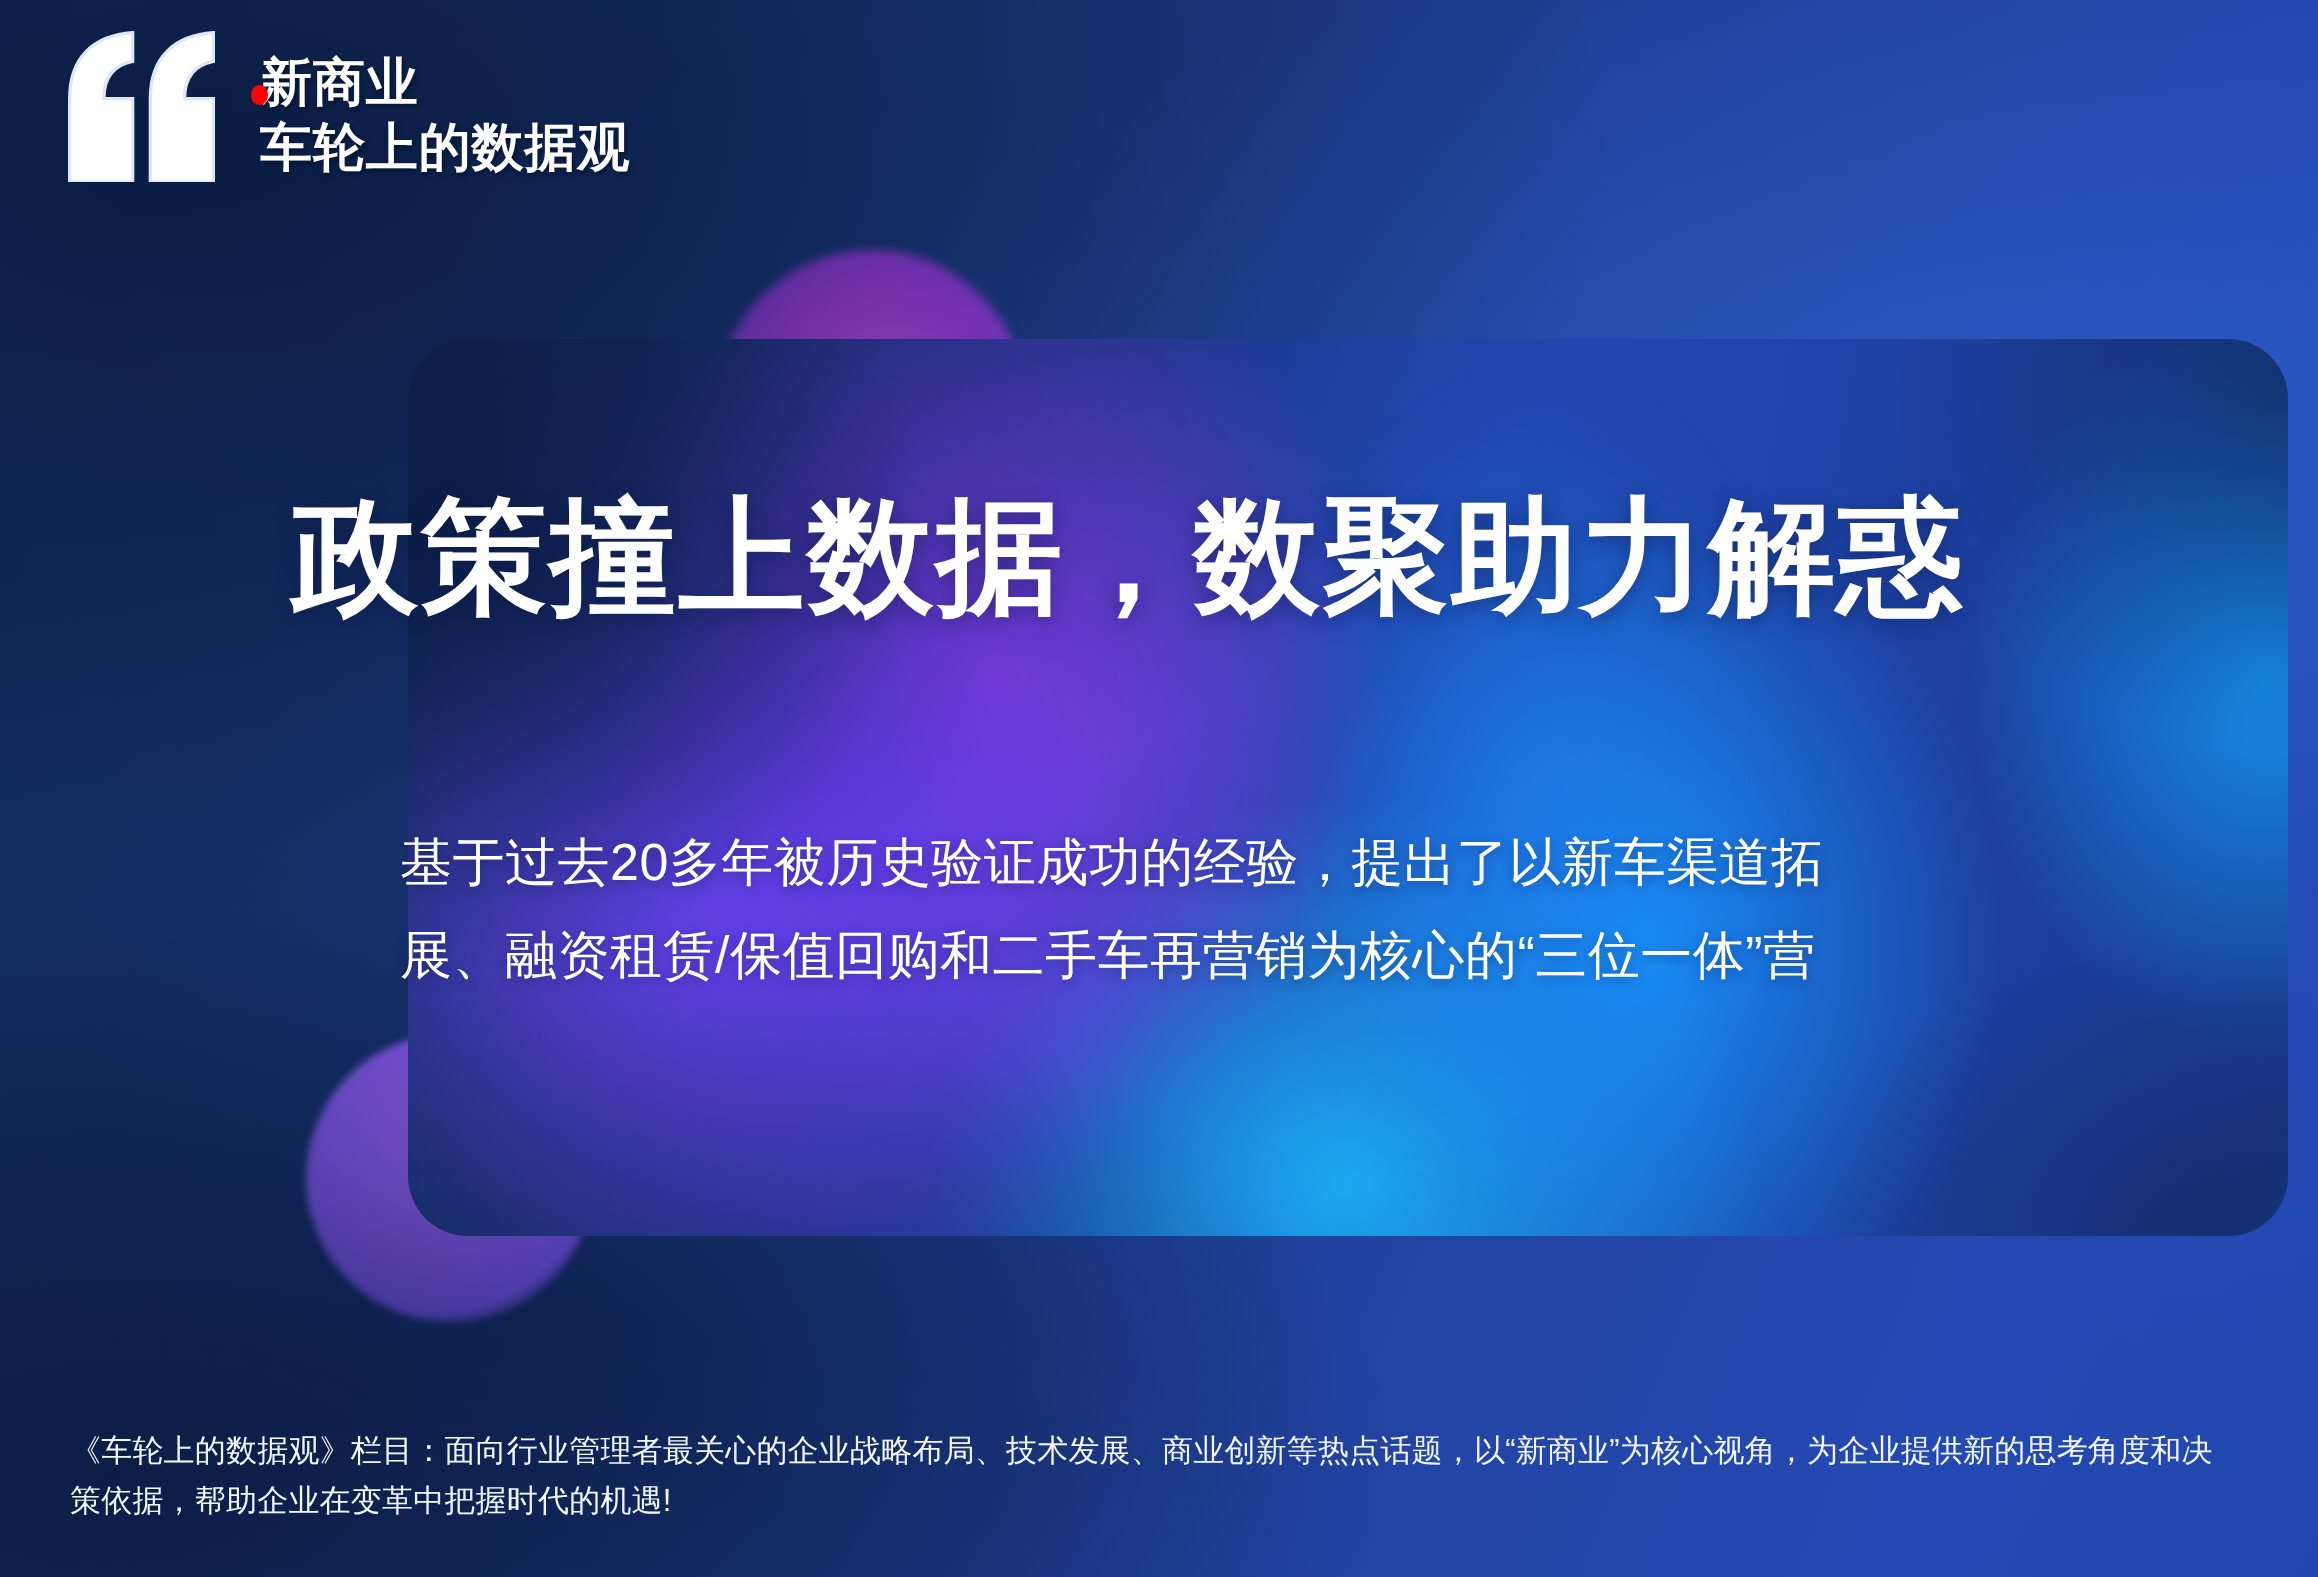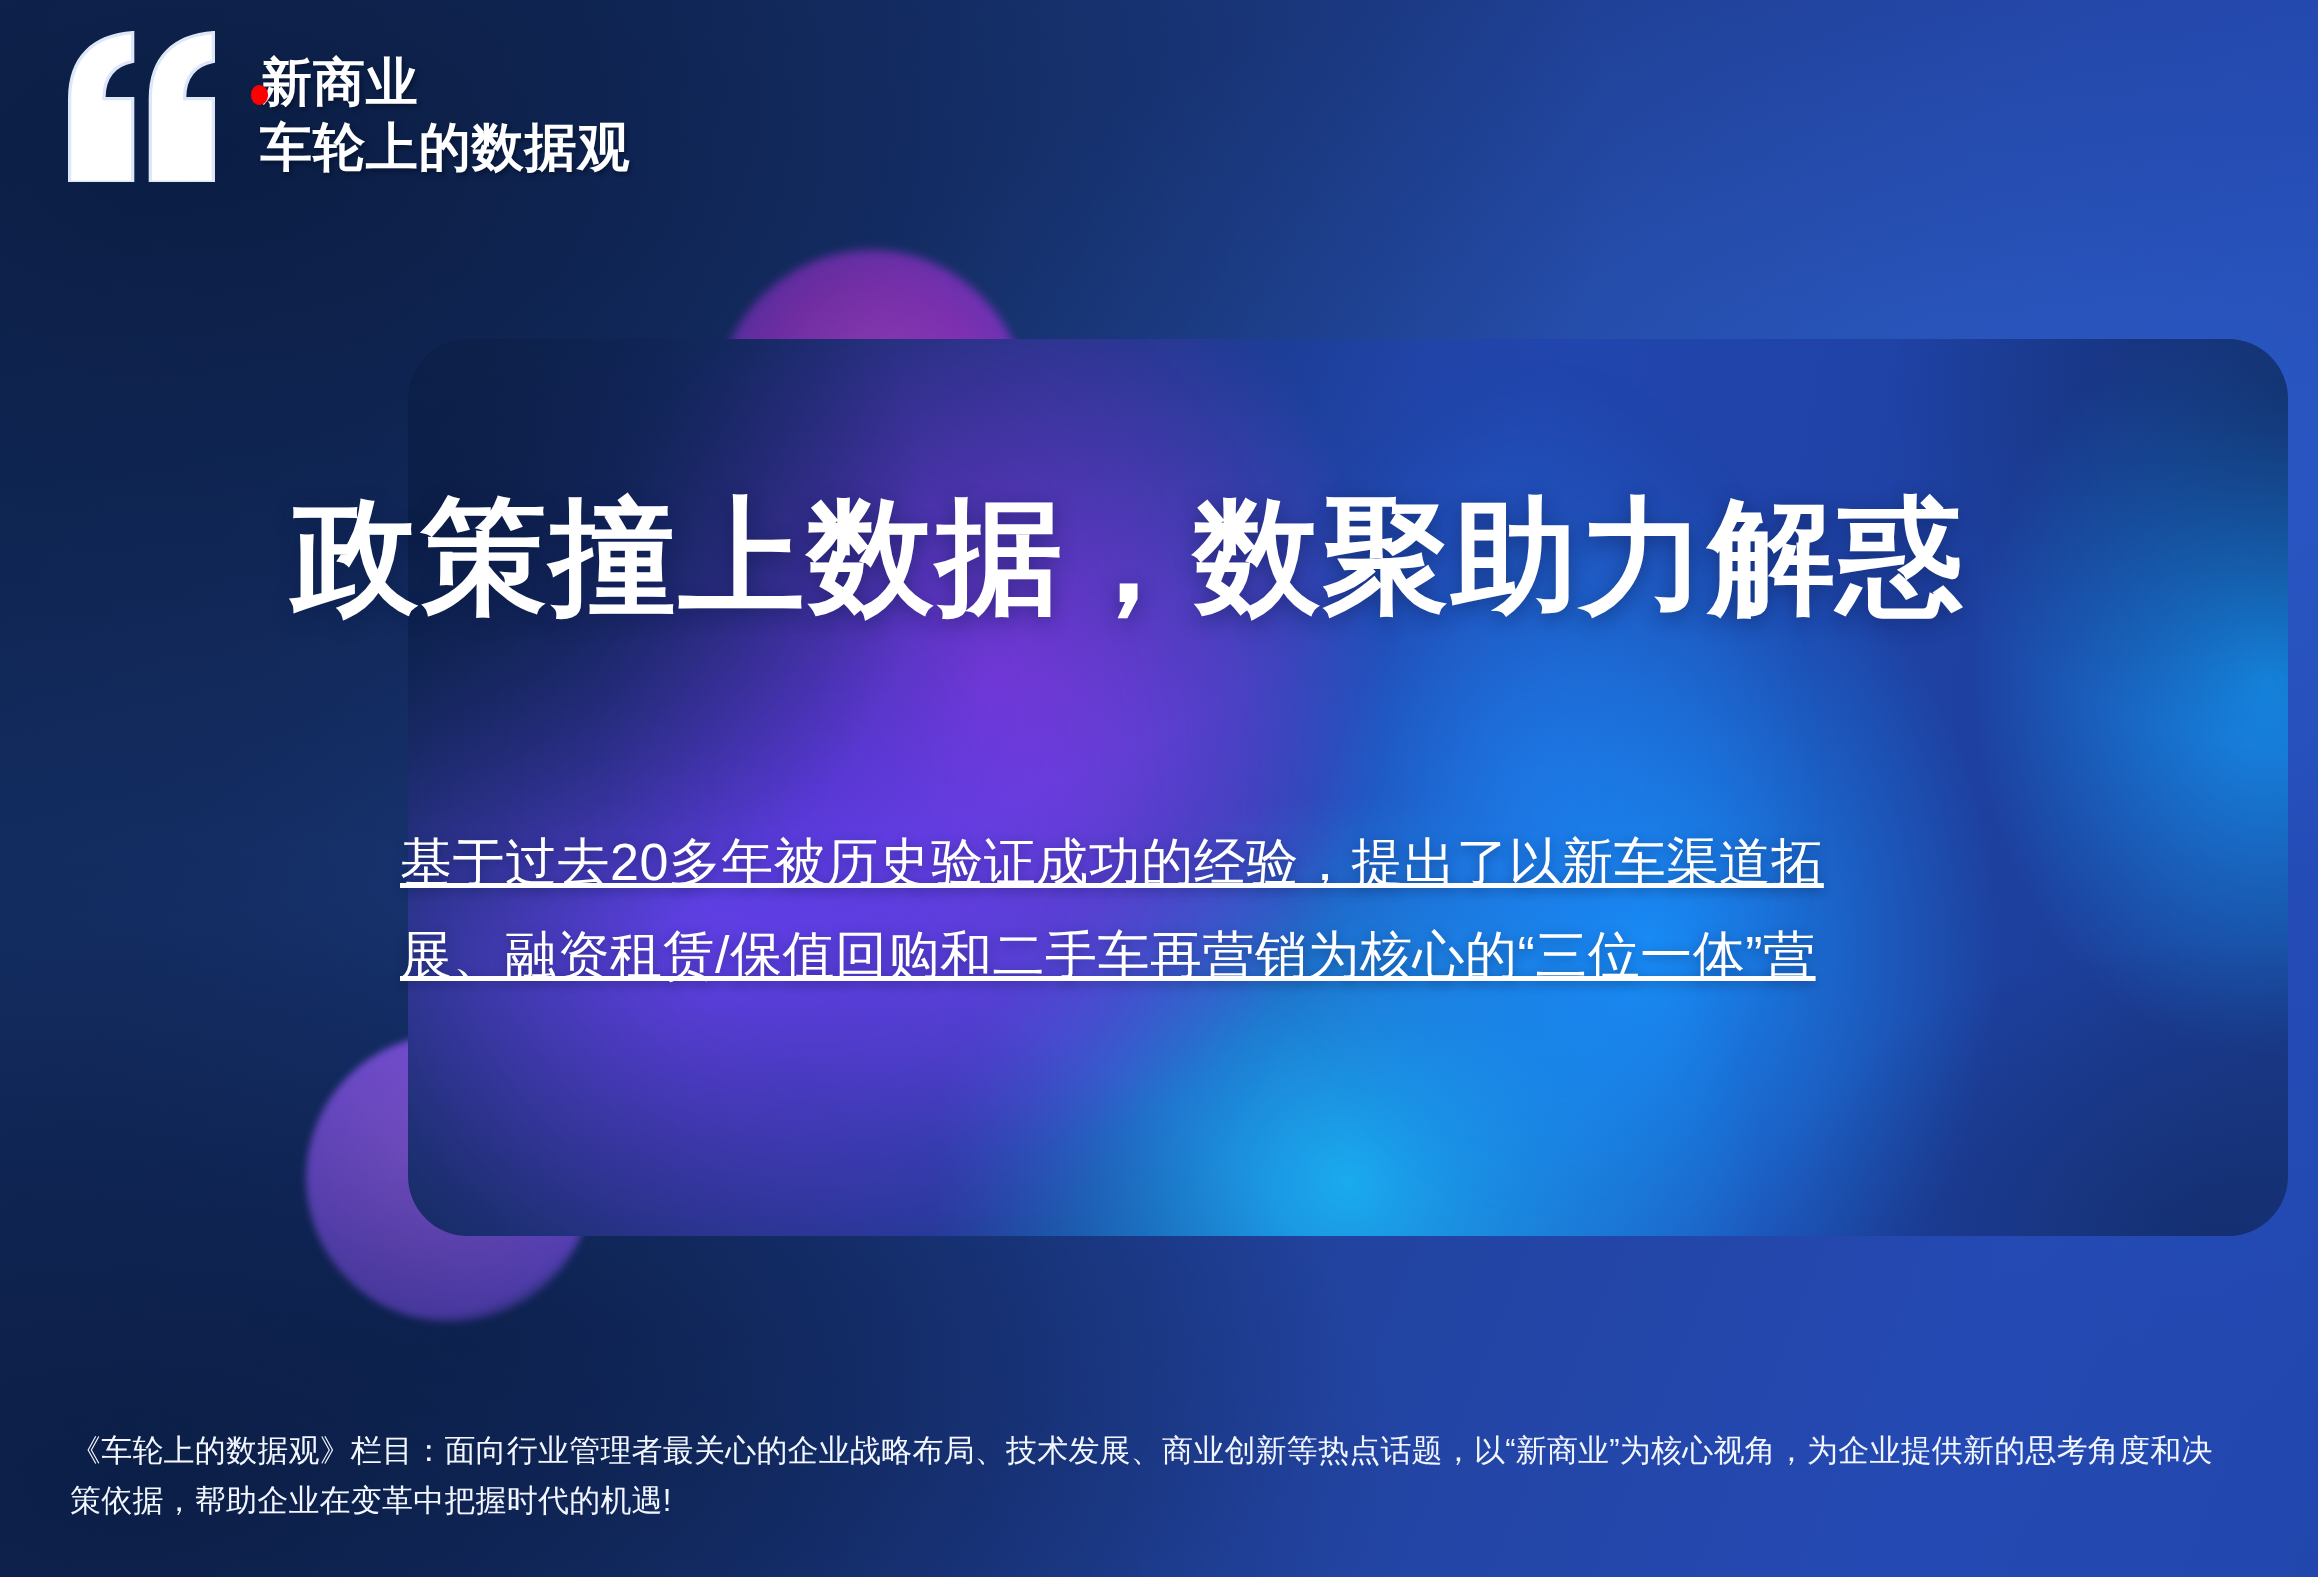--- a/index.html
+++ b/index.html
@@ -153,21 +153,20 @@
   .body-copy {
     position: absolute;
     left: 400px; top: 816px;
     width: 1883px;
     color: #ffffff;
     font-size: 52px;
     font-weight: 400;
     line-height: 1.78;
     letter-spacing: 0.5px;
     text-shadow: 0 2.8px 12px rgba(8,24,70,0.40);
-    text-decoration: underline;
   }
   .body-copy .bl { display: block; white-space: nowrap; }
 
   
   .footer {
     position: absolute;
     left: 70px;
     top: 1426px;
     width: 2532px;
     color: #f2f6ff;

